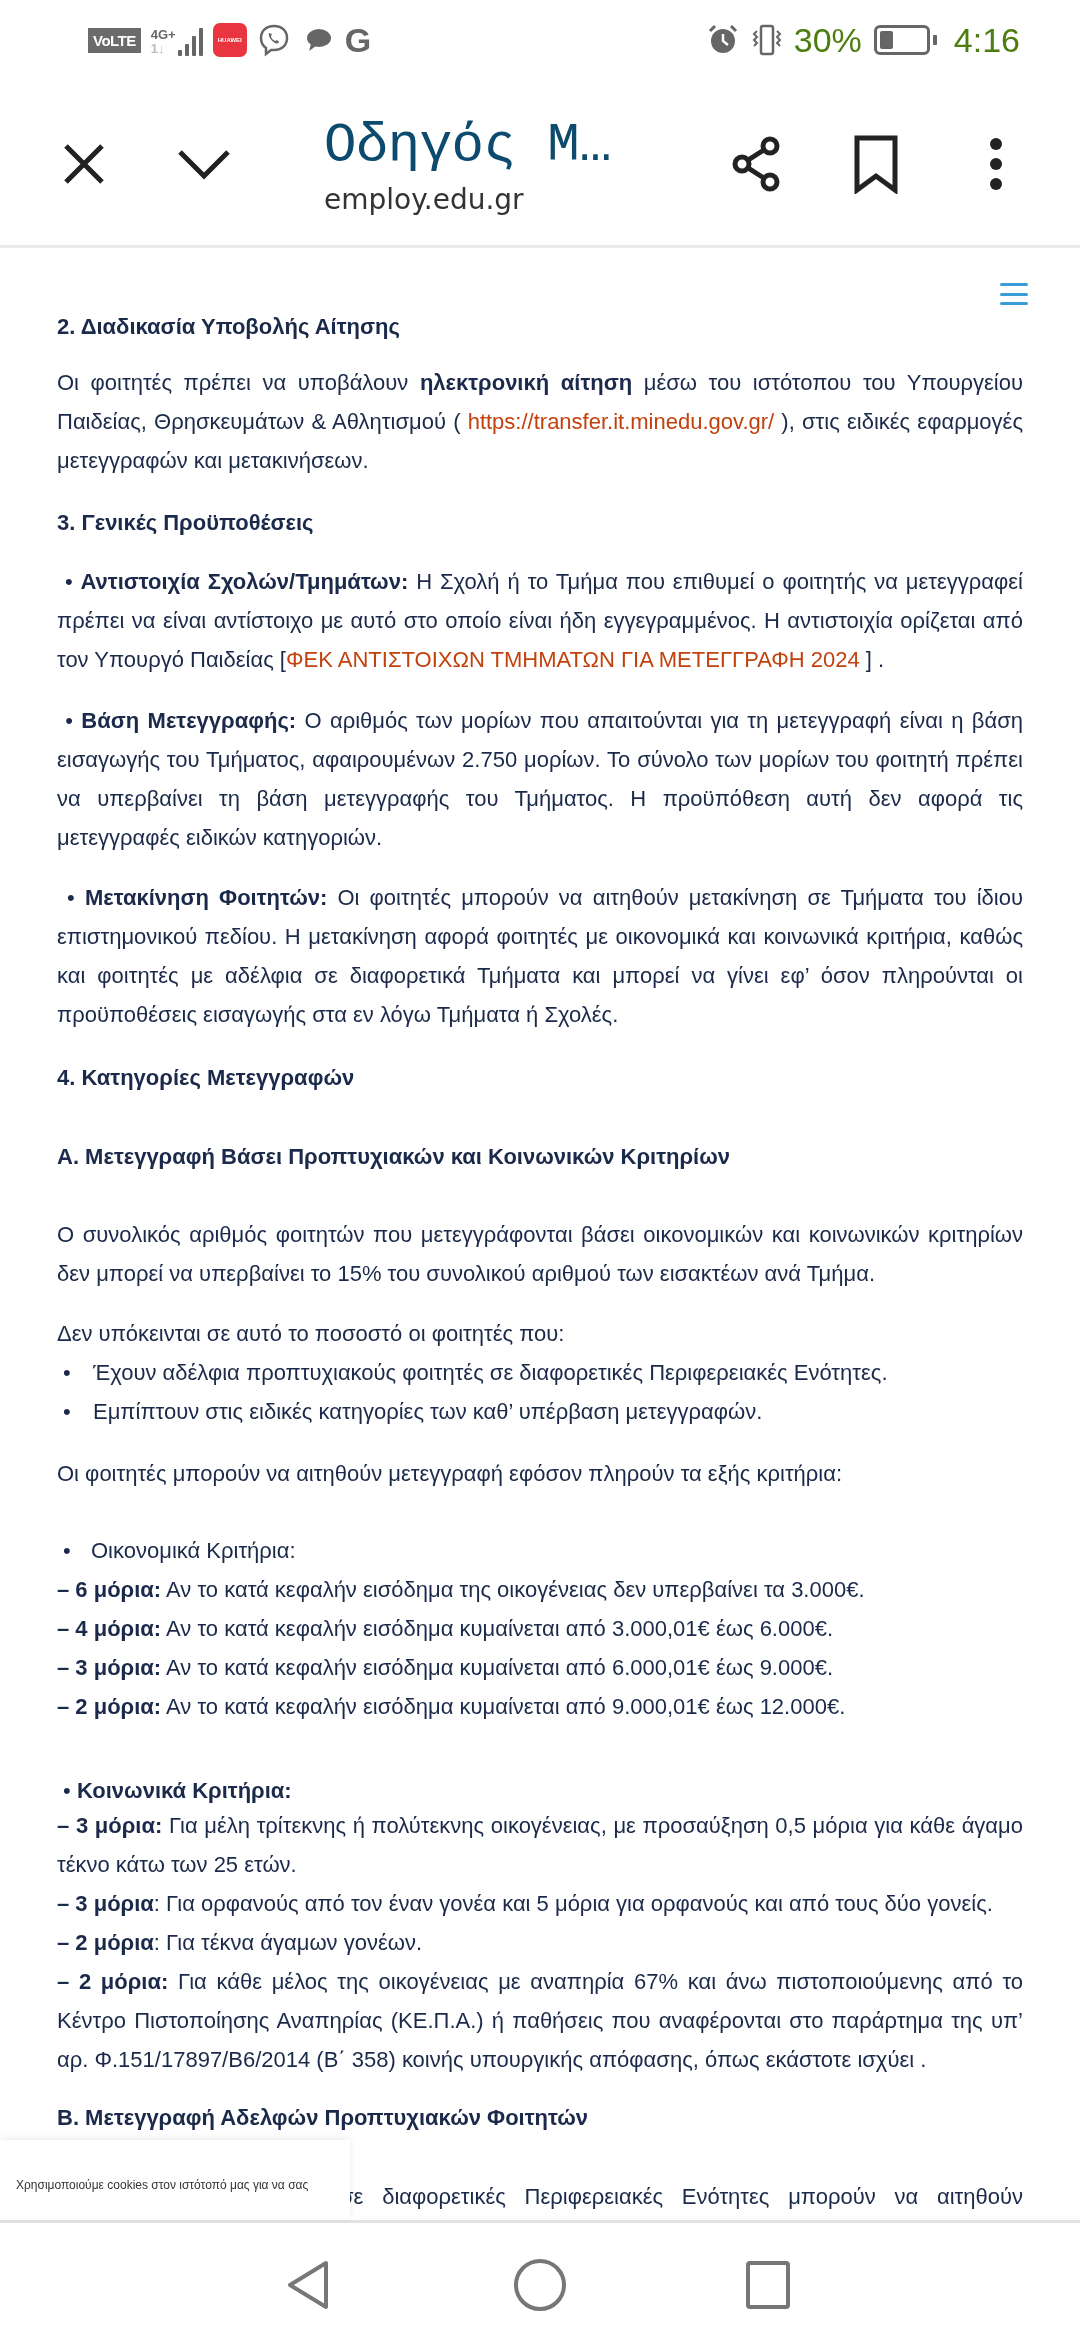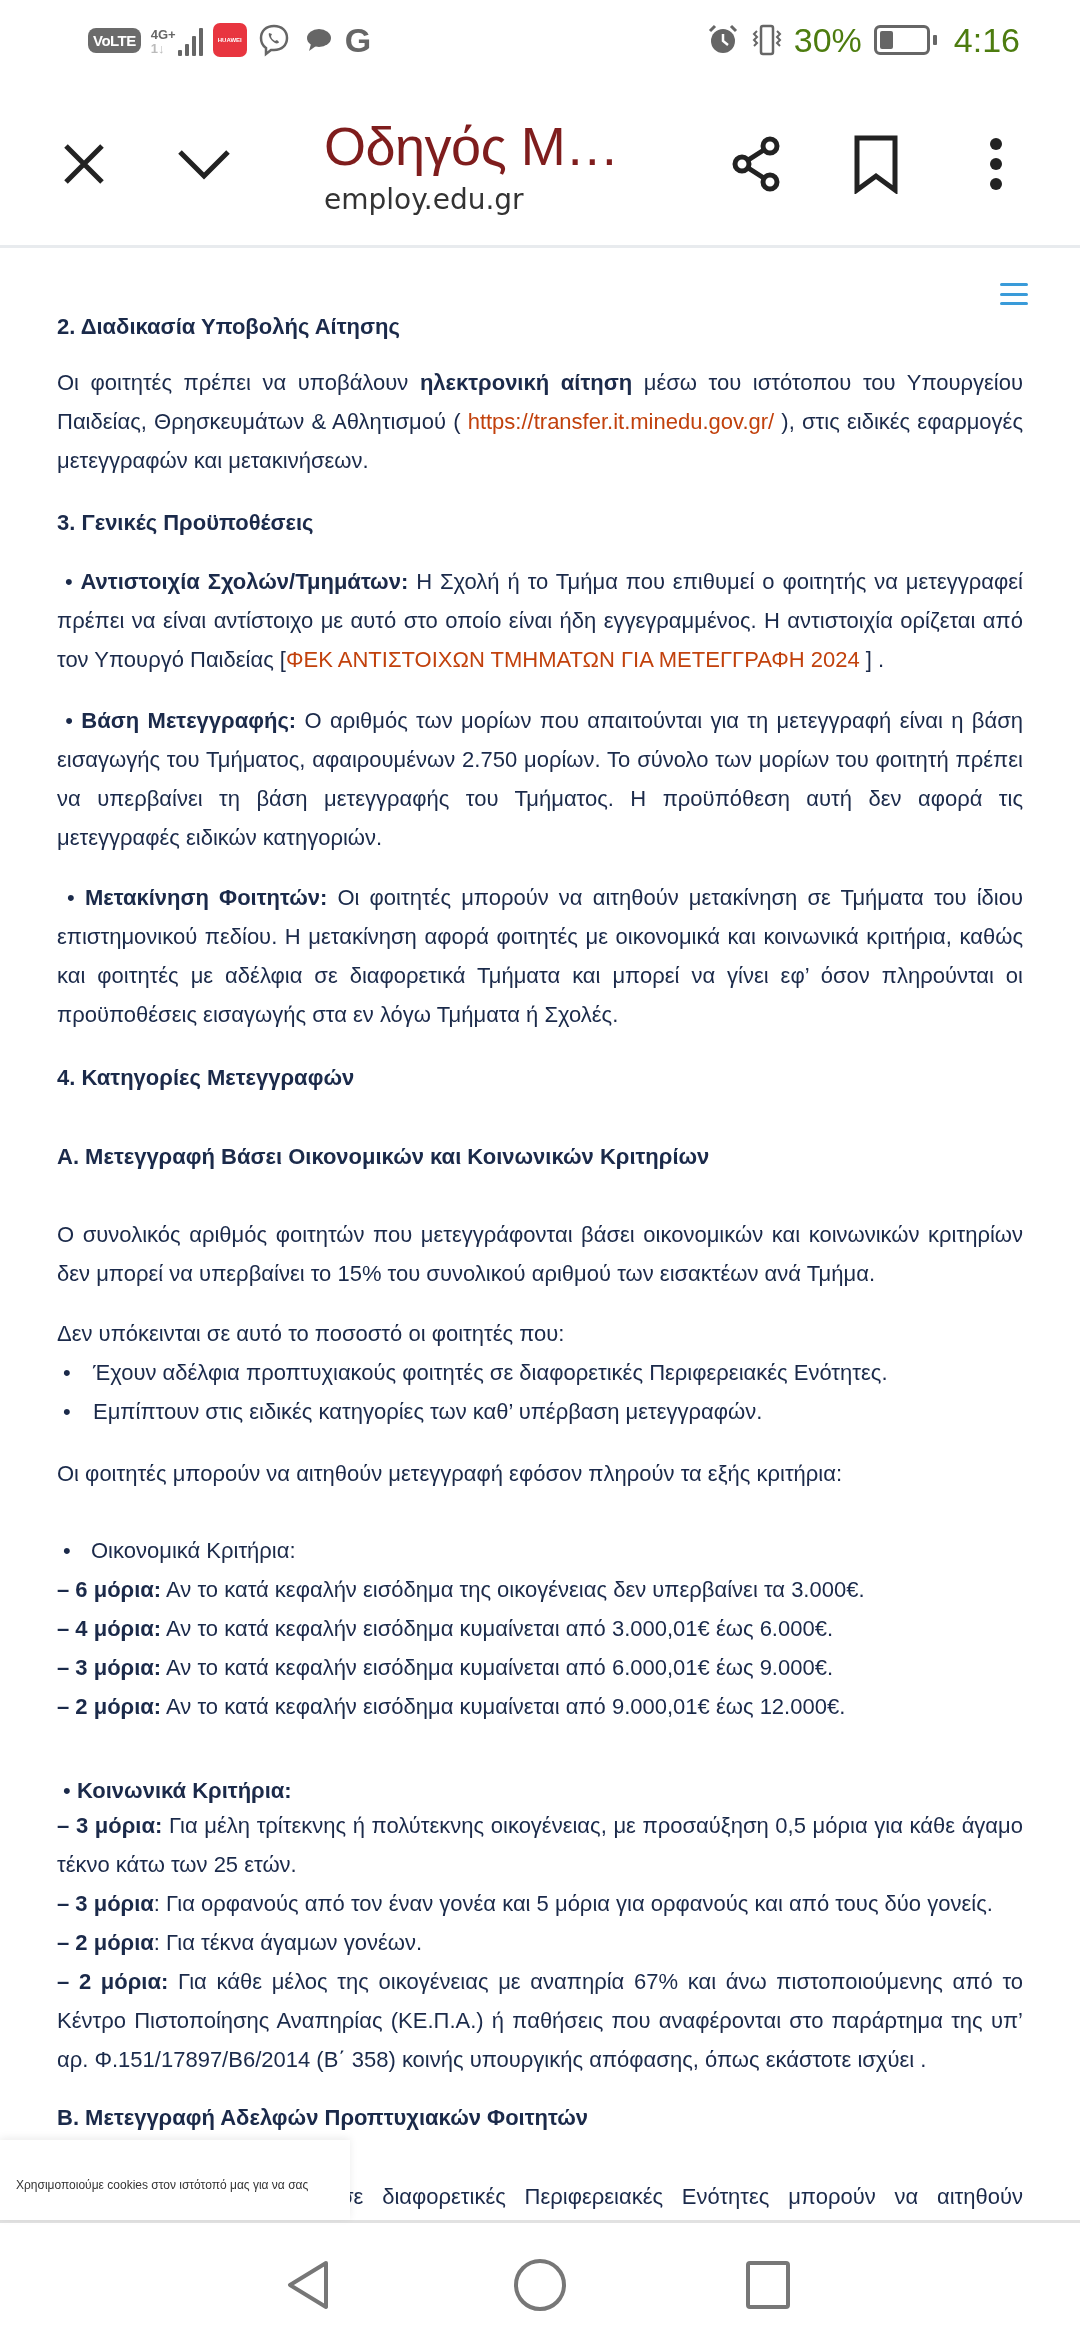--- a/index.html
+++ b/index.html
@@ -2,37 +2,37 @@
 <html><head>
 <meta charset="utf-8">
 <style>
   * { box-sizing: border-box; margin: 0; padding: 0; }
   html, body { width: 1080px; height: 2340px; background: #ffffff; overflow: hidden; }
   body { position: relative; font-family: "Liberation Sans", sans-serif; color: #1b2a4a; }
 
   
   .statusbar { position: absolute; left: 0; top: 0; width: 1080px; height: 80px; display: flex; align-items: center; justify-content: space-between; padding: 0 60px 0 88px; color: #666; }
   .sb-left, .sb-right { display: flex; align-items: center; gap: 10px; }
-  .volte { background: #6b6b6b; color: #fff; font-weight: bold; font-size: 15px; padding: 4px 5px; border-radius: 8px; letter-spacing: -0.5px; }
+  .volte { background: #6b6b6b; color: #fff; font-weight: bold; font-size: 15px; padding: 4px 5px; border-radius: 0; letter-spacing: -0.5px; }
   .net { font-size: 14px; font-weight: bold; color: #666; line-height: 14px; position: relative; width: 30px; height: 32px; }
   .bars { display: flex; align-items: flex-end; gap: 3px; height: 30px; }
   .bars span { width: 4px; background: #666; border-radius: 1px; }
   .huawei { width: 34px; height: 34px; background: #e8353f; border-radius: 7px; color: #fff; font-size: 6px; display: flex; align-items: center; justify-content: center; font-weight: bold; }
   .sb-icon { width: 34px; height: 34px; }
   .gtext { font-size: 34px; font-weight: bold; color: #666; line-height: 34px; }
   .sb-text { font-size: 34px; color: #4d7c0f; line-height: 34px; }
   .battery { width: 56px; height: 30px; border: 3px solid #666; border-radius: 6px; position: relative; margin-left: 2px; }
   .battery .fill { position: absolute; left: 3px; top: 3px; bottom: 3px; background: #666; border-radius: 2px; }
   .battery::after { content: ""; position: absolute; right: -10px; top: 7px; width: 4px; height: 10px; background: #666; border-radius: 1px; }
 
   
   .appbar { position: absolute; left: 0; top: 80px; width: 1080px; height: 168px; display: flex; align-items: center; border-bottom: 3px solid #e8ebee; }
   .appbar .btn { position: absolute; display: flex; align-items: center; justify-content: center; width: 80px; height: 80px; }
   .title-block { position: absolute; left: 324px; top: 34px; }
-  .page-title { font-size: 54px; color: #7f1d1d; font-family: Liberation Sans, sans-serif; font-weight: normal; letter-spacing: -0.5px; line-height: 64px; white-space: nowrap; }
+  .page-title { font-size: 54px; color: #0c4a6e; font-family: Liberation Mono, monospace; font-weight: normal; letter-spacing: -0.5px; line-height: 64px; white-space: nowrap; }
   .page-url { font-size: 28px; color: #333; line-height: 40px; margin-top: 2px; font-family: "DejaVu Sans", sans-serif; }
 
   
   .content { position: absolute; left: 0; top: 251px; width: 1031px; height: 1969px; overflow: hidden; }
   .hamburger { position: absolute; left: 1000px; top: 32px; width: 28px; height: 22px; display: flex; flex-direction: column; justify-content: space-between; }
   .hamburger span { height: 3px; background: #3a9bd9; border-radius: 2px; }
 
   .doc { position: absolute; left: 57px; width: 966px; font-size: 22px; line-height: 39px; color: #1b2a4a; font-family: "Liberation Sans", sans-serif; }
   .doc .h { font-weight: bold; font-size: 22px; }
   .doc p { text-align: justify; text-align-last: left; }
@@ -161,21 +161,21 @@
 
   <div class="doc" style="top:627px;">
     <p>&nbsp;• <b>Μετακίνηση Φοιτητών:</b><span> Οι φοιτητές μπορούν να αιτηθούν μετακίνηση σε Τμήματα του ίδιου επιστημονικού πεδίου. Η μετακίνηση αφορά φοιτητές με οικονομικά και κοινωνικά κριτήρια, καθώς και φοιτητές με αδέλφια σε διαφορετικά Τμήματα και μπορεί να γίνει εφ’ όσον πληρούνται οι προϋποθέσεις εισαγωγής στα εν λόγω Τμήματα ή Σχολές.</span></p>
   </div>
 
   <div class="doc" style="top:807px;">
     <div class="h">4. Κατηγορίες Μετεγγραφών</div>
   </div>
 
   <div class="doc" style="top:886px;">
-    <div class="h">Α. Μετεγγραφή Βάσει Οικονομικών και Κοινωνικών Κριτηρίων</div>
+    <div class="h">Α. Μετεγγραφή Βάσει Προπτυχιακών και Κοινωνικών Κριτηρίων</div>
   </div>
 
   <div class="doc" style="top:964px;">
     <p>Ο συνολικός αριθμός φοιτητών που μετεγγράφονται βάσει οικονομικών και κοινωνικών κριτηρίων δεν μπορεί να υπερβαίνει το 15% του συνολικού αριθμού των εισακτέων ανά Τμήμα.</p>
   </div>
 
   <div class="doc" style="top:1063px;">
     <p>Δεν υπόκεινται σε αυτό το ποσοστό οι φοιτητές που:</p>
     <div class="bullet-li" style="padding-left:36px;">Έχουν αδέλφια προπτυχιακούς φοιτητές σε διαφορετικές Περιφερειακές Ενότητες.</div>
     <div class="bullet-li" style="padding-left:36px;">Εμπίπτουν στις ειδικές κατηγορίες των καθ’ υπέρβαση μετεγγραφών.</div>

